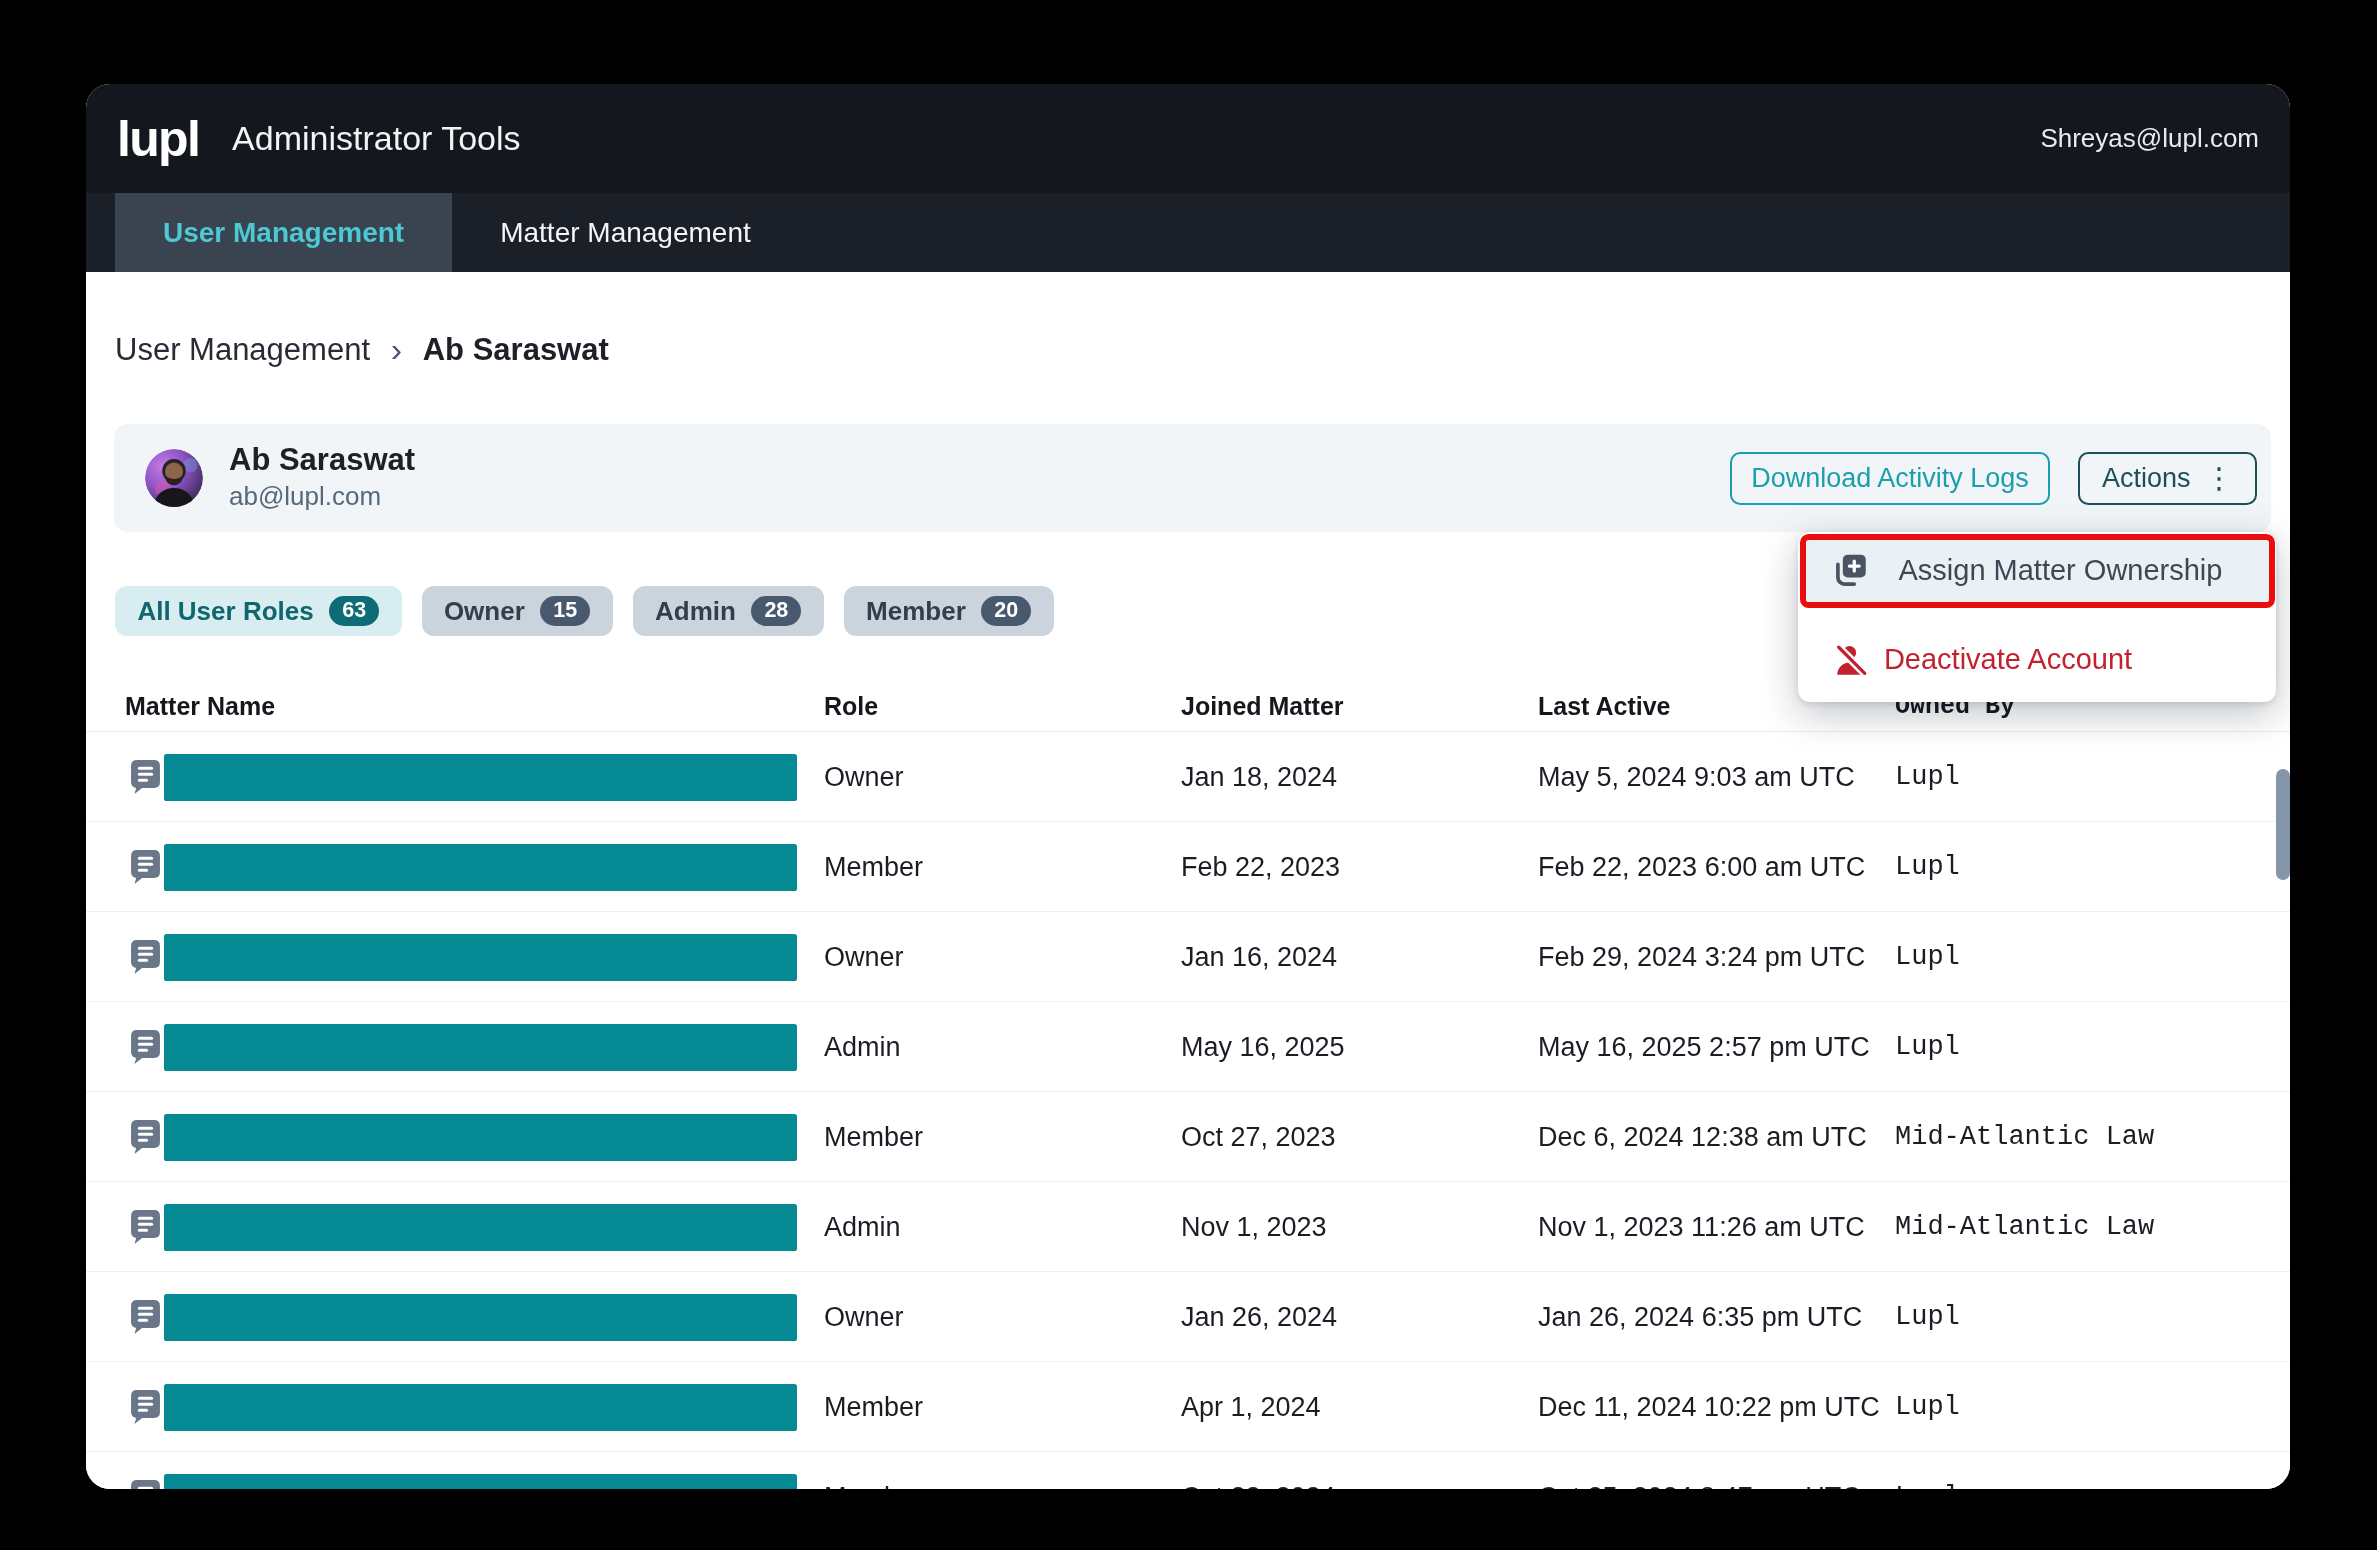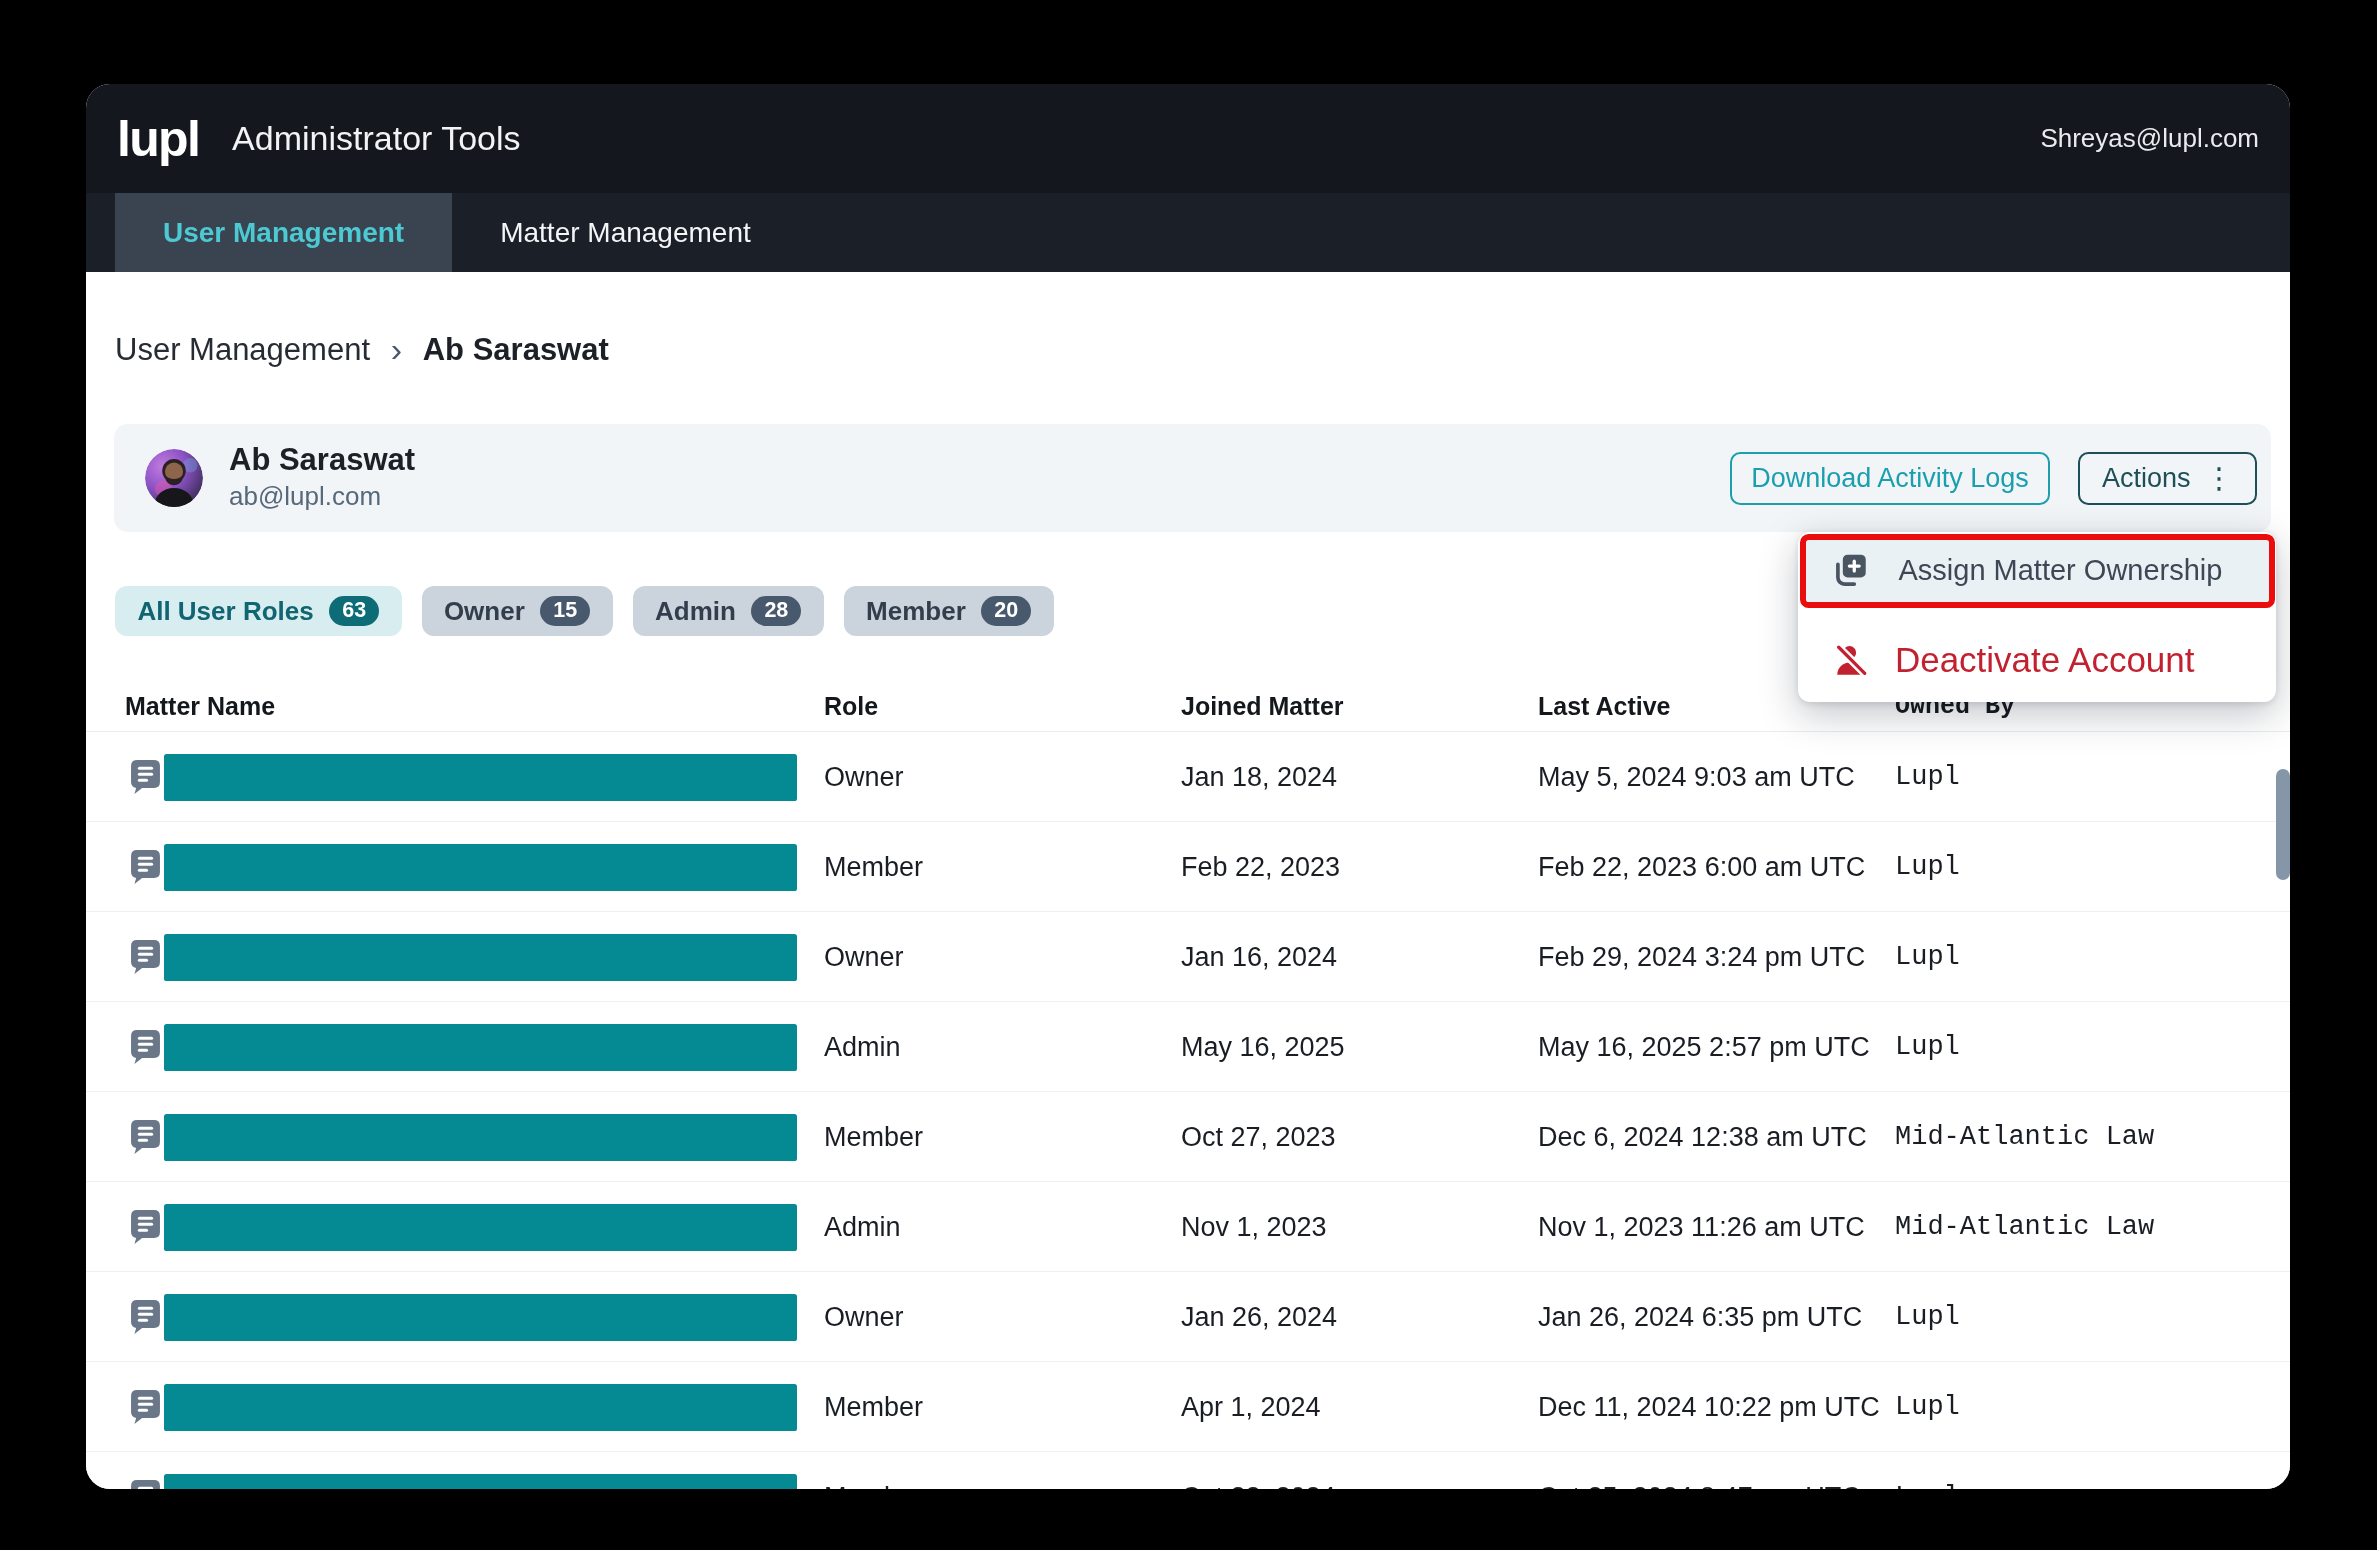--- a/index.html
+++ b/index.html
@@ -60,21 +60,21 @@
   .menu-item-hl {
     position:absolute; left:1.7px; right:1.7px; top:1.7px; height:74px;
     border:6px solid #ea0d0d; border-radius:8.6px; background:#e9f1f5;
     display:flex; align-items:center; padding-left:27.6px; cursor:pointer;
   }
   .menu-item-hl .mi-label { font-size:29px; color:#3e4854; font-weight:500; margin-left:29px; }
   .menu-item-danger {
     position:absolute; left:1.7px; right:1.7px; top:93px; height:69px;
     display:flex; align-items:center; padding-left:34px; cursor:pointer;
   }
-  .menu-item-danger .mi-label { font-size:35px; color:#c22230; font-weight:500; margin-left:25px;text-align:right; }
+  .menu-item-danger .mi-label { font-size:29px; color:#c22230; font-weight:500; margin-left:14px;text-align:right; }
   .mi-icon { width:36px; height:36px; flex:0 0 auto; }
 
   
   .chips { position:absolute; left:29px; top:314px; display:flex; gap:20px; }
   .chip { height:50px; border-radius:12px; display:flex; align-items:center; padding:0 22.4px; gap:15.5px; cursor:pointer; }
   .chip .chip-label { font-size:26px; font-weight:600; }
   .chip .chip-badge { border-radius:861px; padding:4px 13px; font-size:21.5px; color:#fff; line-height:1; font-weight:600; }
   .chip.active { background:#d8edf0; }
   .chip.active .chip-label { color:#116571; }
   .chip.active .chip-badge { background:#0e6c77; }

